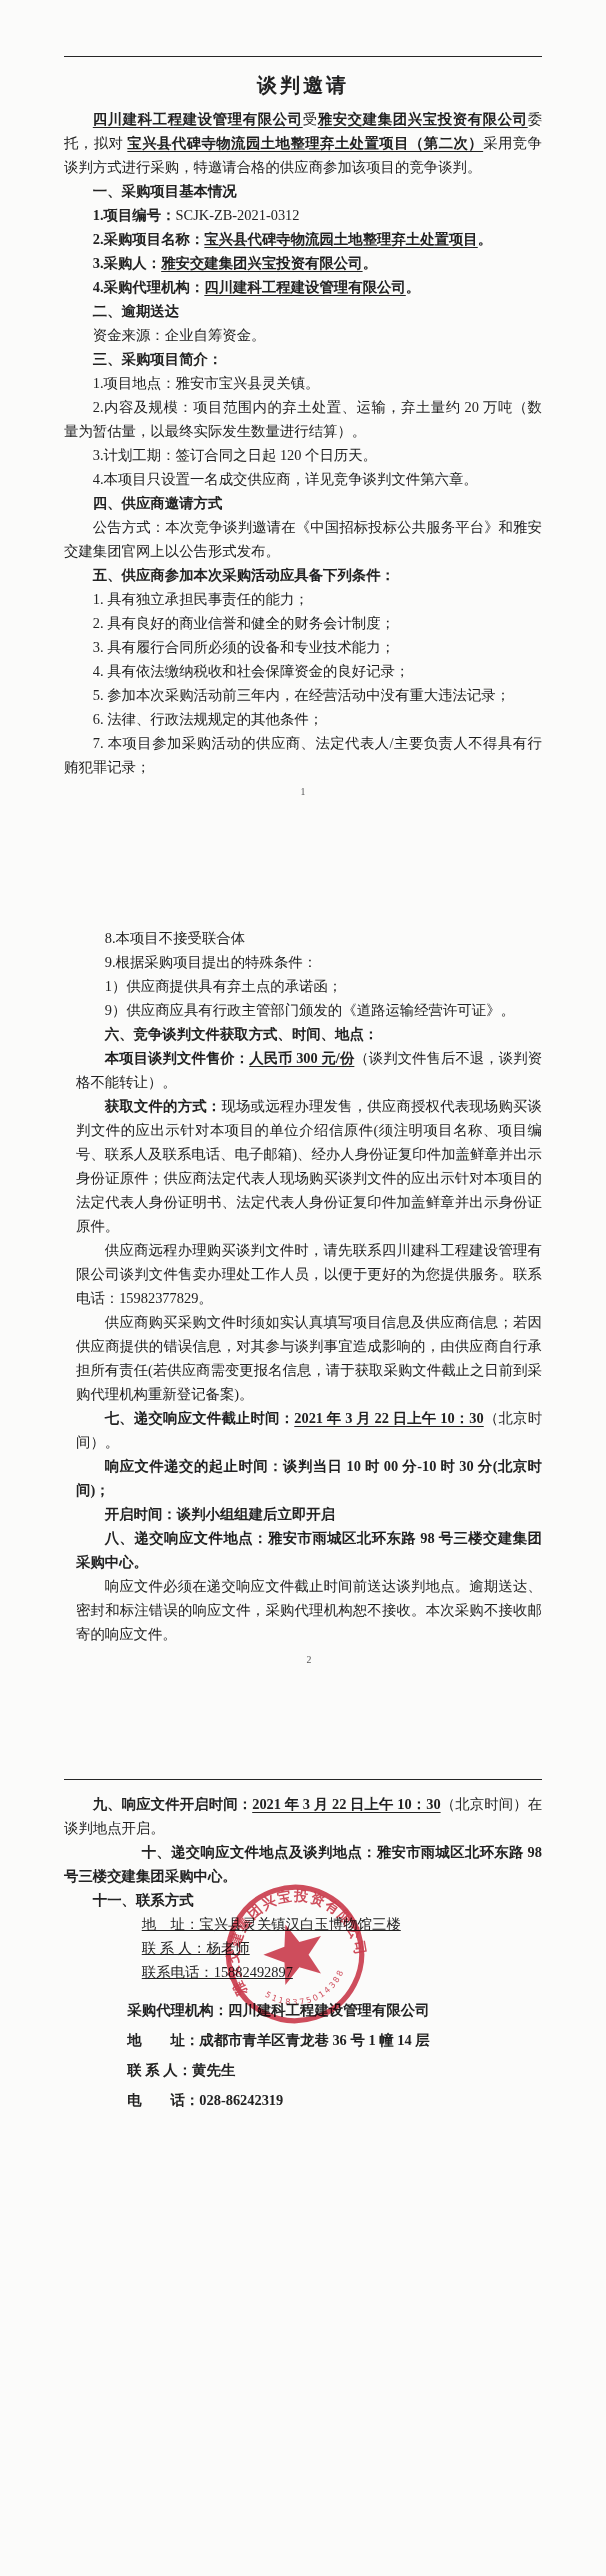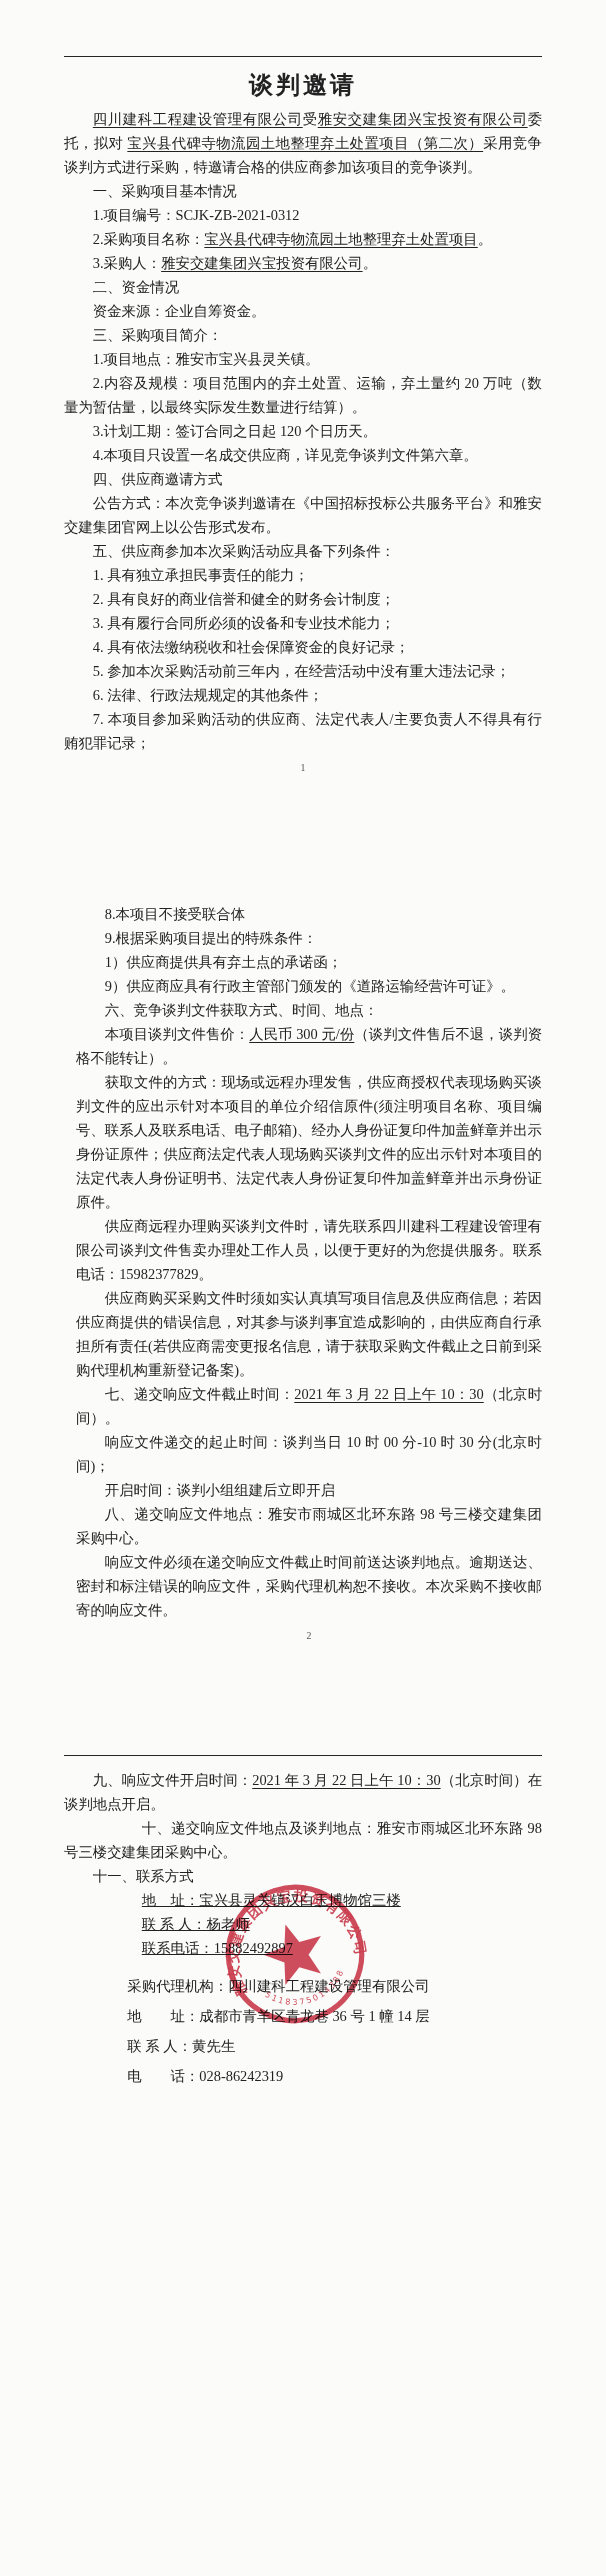--- a/index.html
+++ b/index.html
@@ -11,27 +11,27 @@
     box-sizing:border-box;
     padding:0 64px;
     overflow:hidden;
     color:#222;
     font-family:"Liberation Serif","DejaVu Serif",serif;
     font-size:14.4px;
     line-height:24px;
   }
   p{margin:0;text-align:justify;}
   .ind{text-indent:2em;}
-  .b{font-weight:normal;}
+  .b{font-weight:bold;}
   .u{text-decoration:underline;text-underline-offset:3px;text-decoration-thickness:1.1px;}
   .hr{border-top:1.5px solid #262626;height:0;}
   .hr1{margin-top:56px;}
   .hr3{margin-top:112px;}
   .title{
-    text-align:center;font-weight:bold;font-size:24px;letter-spacing:3px;
+    text-align:center;font-weight:bold;font-size:20px;letter-spacing:3px;
     line-height:32px;margin-top:12px;margin-bottom:6px;
   }
   .intro{margin-top:4.5px;}
   .pageno{text-align:center;font-size:9.8px;color:#555;line-height:13.6px;}
   .pageno1{margin-top:6px;}
   .pageno2{margin-top:7.6px;}
   .page2{margin-top:127px;margin-left:12px;}
   .s9{margin-top:12px;}
   .ind-lg{text-indent:5.4em;}
   .contact-label{text-indent:4.4em;}
@@ -51,22 +51,23 @@
   <div class="hr hr1"></div>
 
   <p class="title">谈判邀请</p>
 
   <p class="ind intro"><span class="b u">四川建科工程建设管理有限公司</span><span>受</span><span class="b u">雅安交建集团兴宝投资有限公司</span><span>委托，拟对 </span><span class="b u">宝兴县代碑寺物流园土地整理弃土处置项目（第二次）</span><span>采用竞争谈判方式进行采购，特邀请合格的供应商参加该项目的竞争谈判。</span></p>
 
   <p class="ind b">一、采购项目基本情况</p>
   <p class="ind"><span class="b">1.项目编号：</span><span>SCJK-ZB-2021-0312</span></p>
   <p class="ind"><span class="b">2.采购项目名称：</span><span class="b u">宝兴县代碑寺物流园土地整理弃土处置项目</span><span class="b">。</span></p>
   <p class="ind"><span class="b">3.采购人：</span><span class="b u">雅安交建集团兴宝投资有限公司</span><span class="b">。</span></p>
+  <p class="ind"><span class="b">4.采购代理机构：</span><span class="b u">四川建科工程建设管理有限公司</span><span class="b">。</span></p>
 
-  <p class="ind b">二、资金情况</p>
+  <p class="ind b">二、逾期送达</p>
   <p class="ind">资金来源：企业自筹资金。</p>
 
   <p class="ind b">三、采购项目简介：</p>
   <p class="ind">1.项目地点：雅安市宝兴县灵关镇。</p>
   <p class="ind">2.内容及规模：项目范围内的弃土处置、运输，弃土量约 20 万吨（数量为暂估量，以最终实际发生数量进行结算）。</p>
   <p class="ind">3.计划工期：签订合同之日起 120 个日历天。</p>
   <p class="ind">4.本项目只设置一名成交供应商，详见竞争谈判文件第六章。</p>
 
   <p class="ind b">四、供应商邀请方式</p>
   <p class="ind">公告方式：本次竞争谈判邀请在《中国招标投标公共服务平台》和雅安交建集团官网上以公告形式发布。</p>

